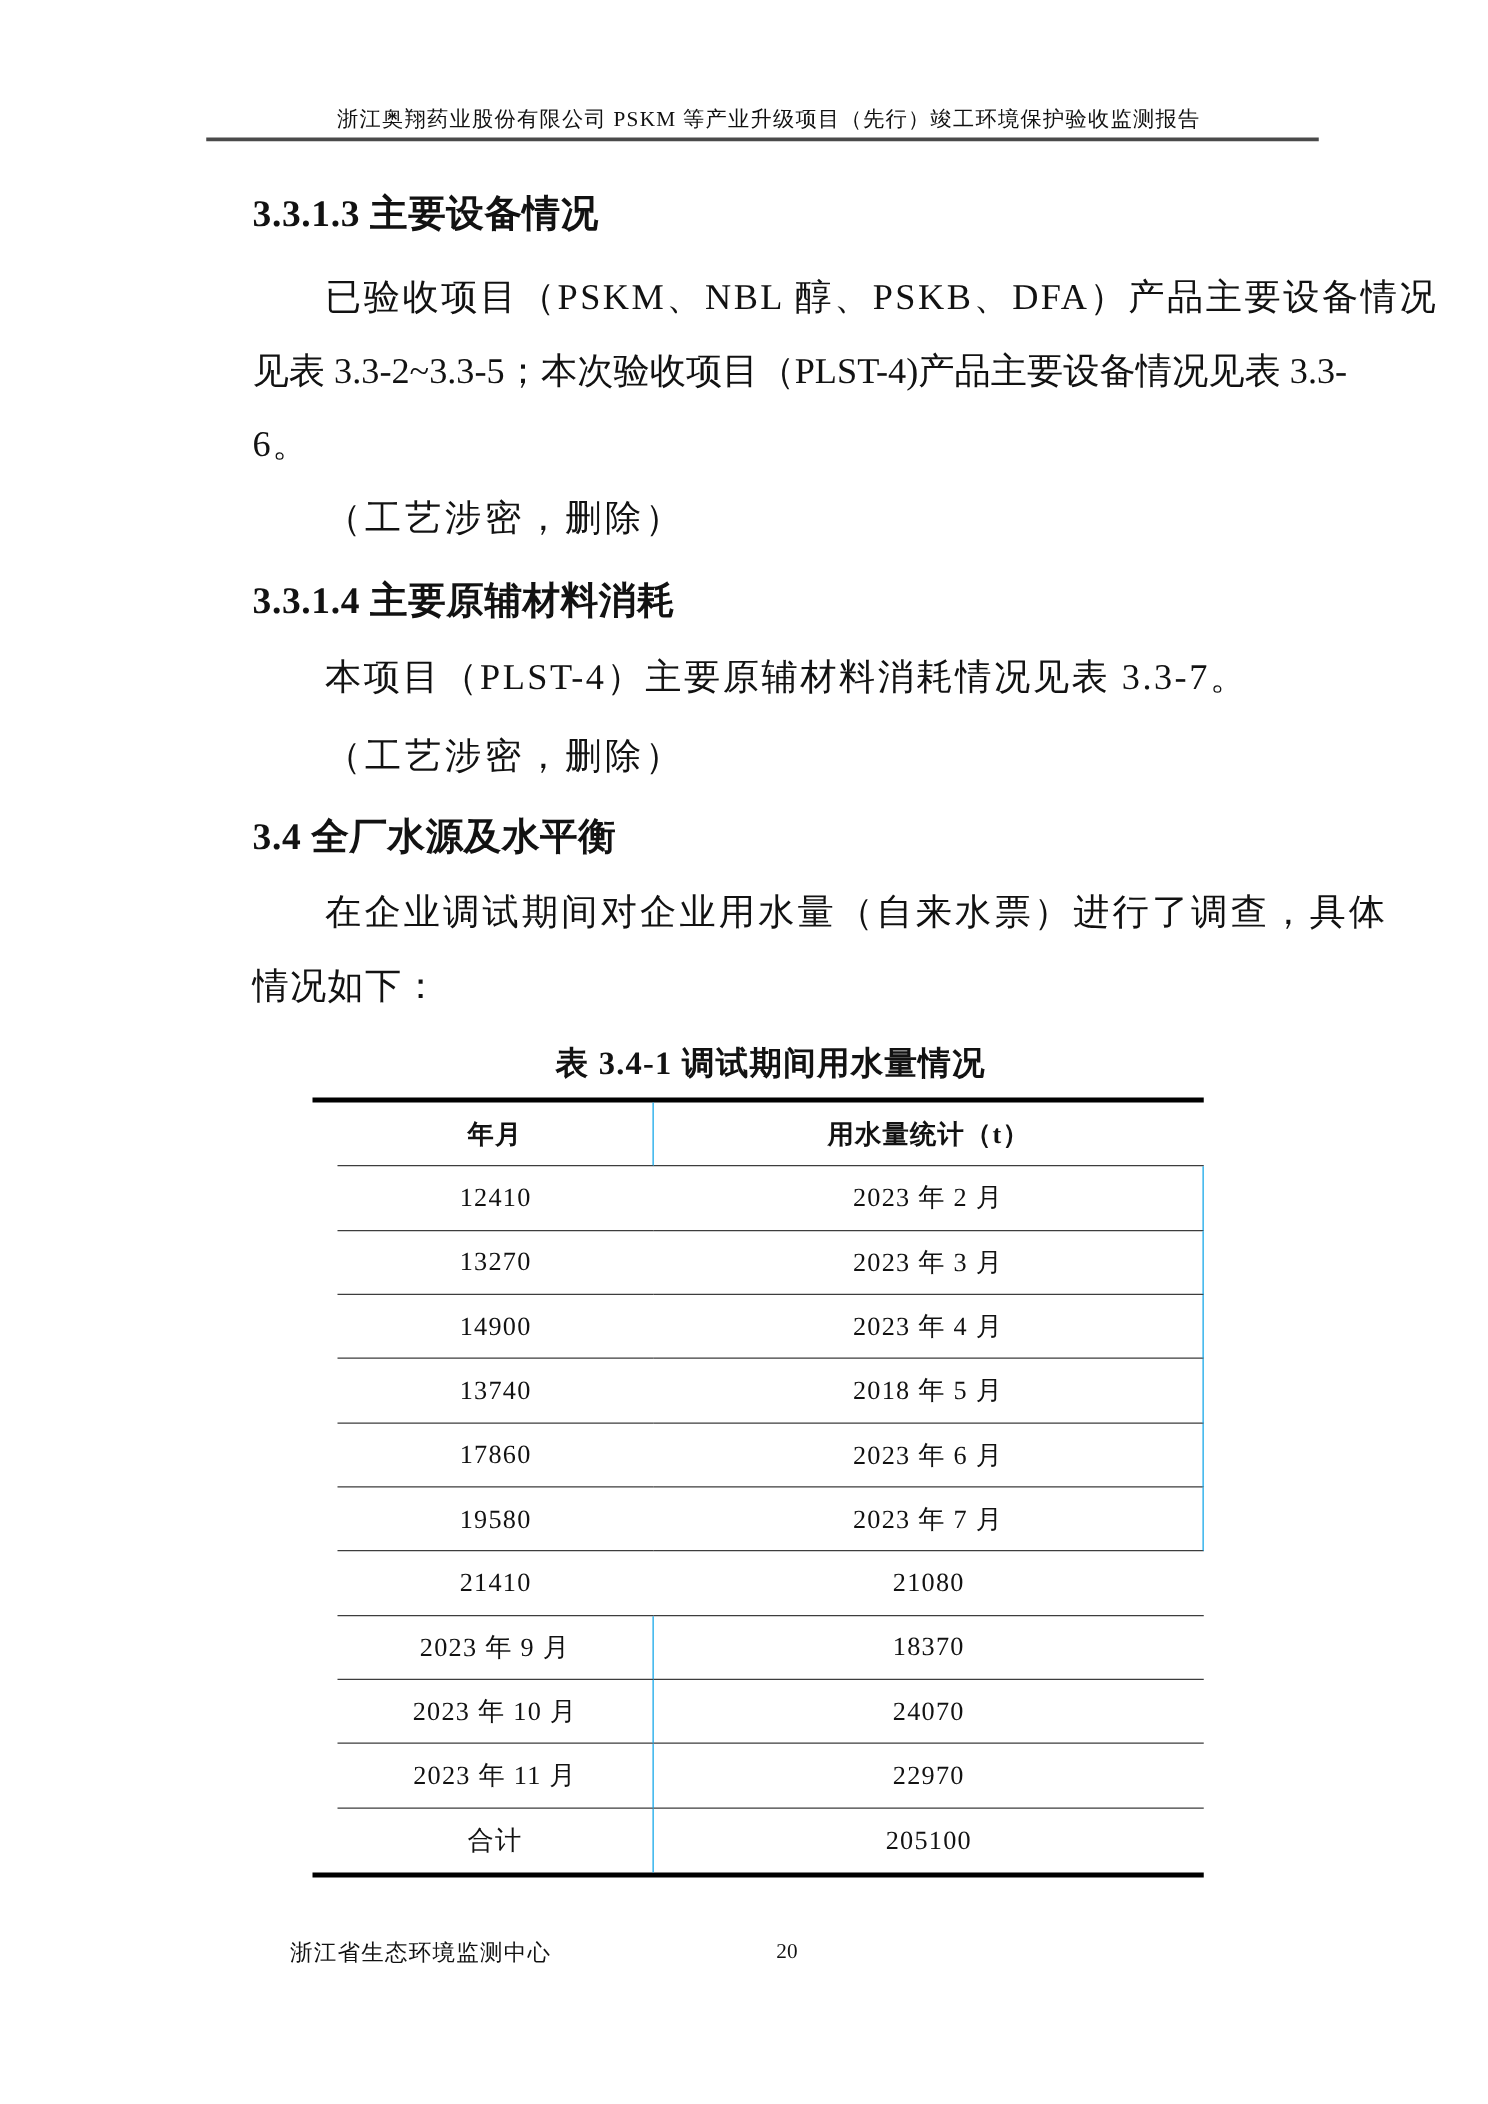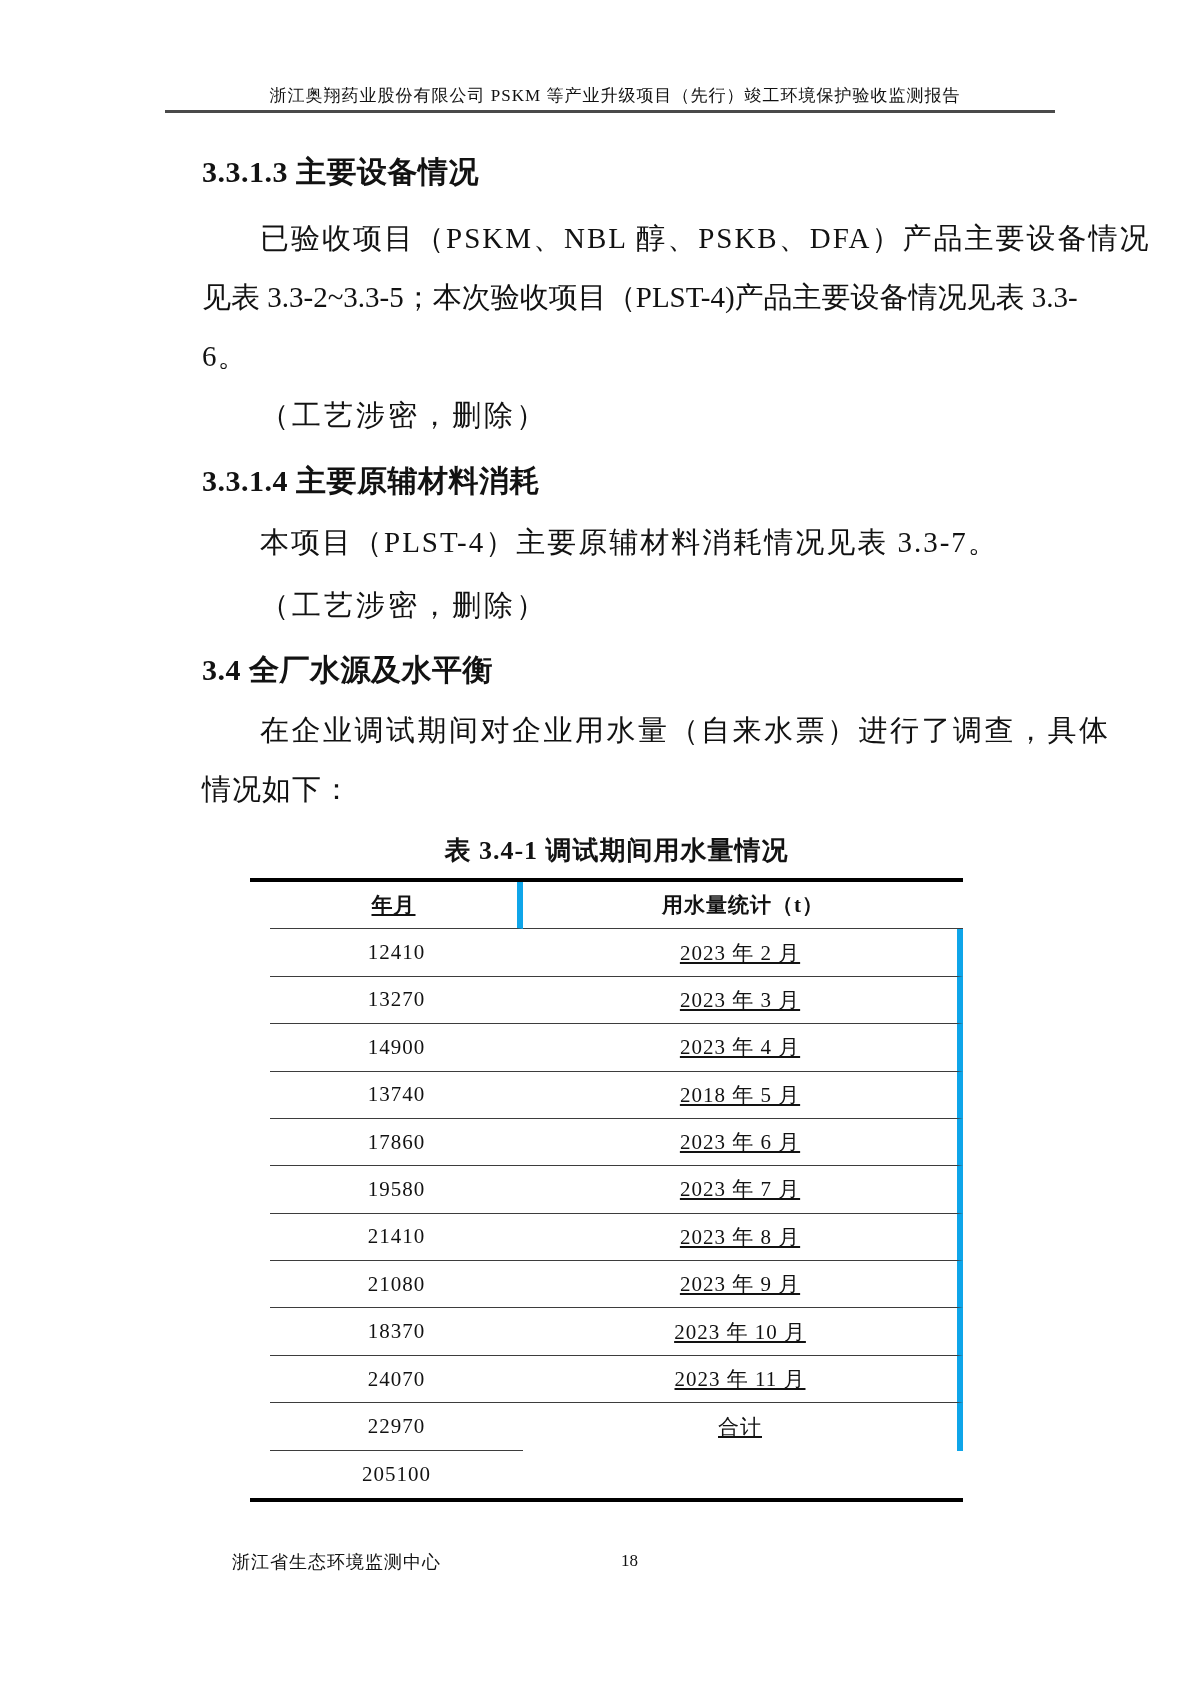--- a/index.html
+++ b/index.html
@@ -54,21 +54,21 @@
     display: grid;
     grid-template-columns: 253px 440px;
     grid-auto-rows: 1fr;
   }
   .water-table .cell {
     display: flex; align-items: center; justify-content: center;
     font-size: 21px;
     border-bottom: 1px solid #3d3d3d;
     letter-spacing: 1px;
   }
-  .water-table .cell.c0 { border-right: 6px solid #0ea5e9; text-decoration: underline; }
+  .water-table .cell.c0 { border-right: 1px solid #0ea5e9; }
   .water-table .cell.head { font-weight: bold; font-size: 21px; }
   .water-table .cell.lastrow { border-bottom: none; }
 
   
   .footer-org  { top: 1550px; left: 212px; font-size: 18px; letter-spacing: 1px; }
   .footer-page { top: 1551px; left: 601px; font-size: 17px; }
 </style>
 </head>
 <body>
 
@@ -99,26 +99,25 @@
     <div class="cell c0">2023 年 3 月</div>
     <div class="cell">14900</div>
     <div class="cell c0">2023 年 4 月</div>
     <div class="cell">13740</div>
     <div class="cell c0">2018 年 5 月</div>
     <div class="cell">17860</div>
     <div class="cell c0">2023 年 6 月</div>
     <div class="cell">19580</div>
     <div class="cell c0">2023 年 7 月</div>
     <div class="cell">21410</div>
-    <div class="cell c0">2023 年 8 月</div>
     <div class="cell">21080</div>
     <div class="cell c0">2023 年 9 月</div>
     <div class="cell">18370</div>
     <div class="cell c0">2023 年 10 月</div>
     <div class="cell">24070</div>
     <div class="cell c0">2023 年 11 月</div>
     <div class="cell">22970</div>
     <div class="cell c0 lastrow">合计</div>
     <div class="cell lastrow">205100</div>
   </div>
 
 <div class="abs footer-org">浙江省生态环境监测中心</div>
-<div class="abs footer-page">18</div>
+<div class="abs footer-page">20</div>
 
 </body></html>

